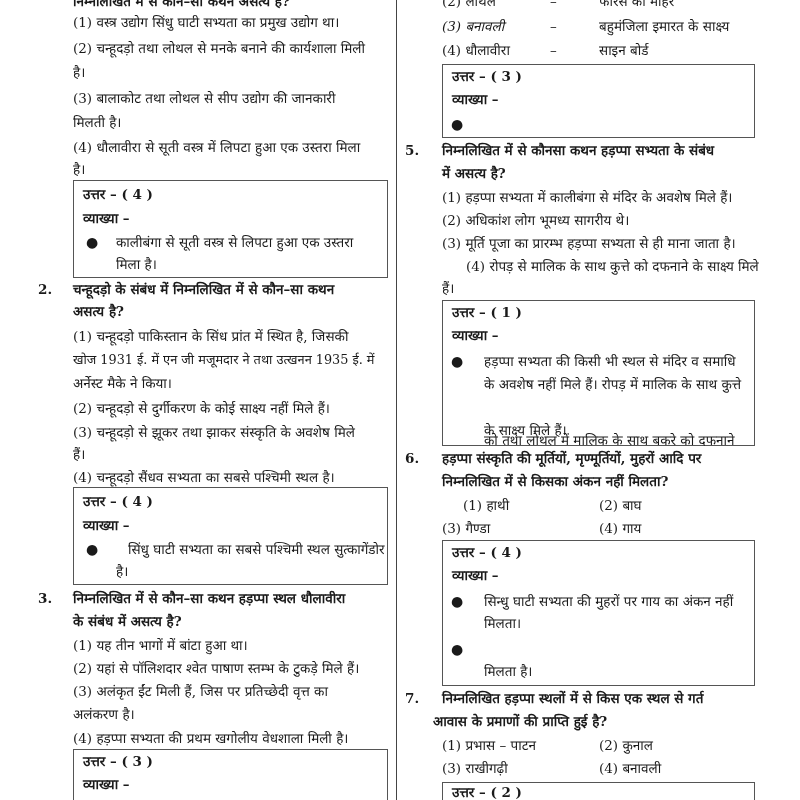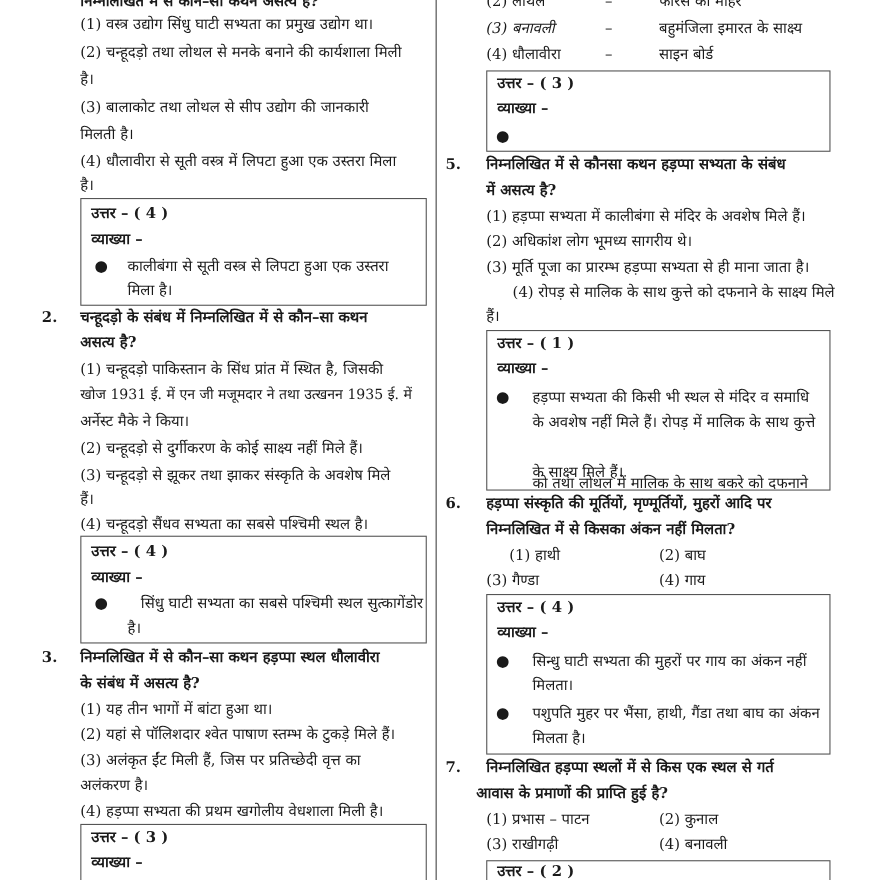--- a/index.html
+++ b/index.html
@@ -127,21 +127,20 @@
   <div class="opt2" style="left:45px; top:517px;">(3) गैण्डा</div>
   <div class="opt2" style="left:202px; top:517px;">(4) गाय</div>
 
   <div class="box" style="left:45px; top:540px; width:313px; height:146px;">
     <div class="ans" style="top:0px;">उत्तर – ( 4 )</div>
     <div class="ans" style="top:23px;">व्याख्या –</div>
     <div class="bullet" style="left:8px; top:49px;">●</div>
     <div class="btext" style="left:41px; top:49px;">सिन्धु घाटी सभ्यता की मुहरों पर गाय का अंकन नहीं</div>
     <div class="btext" style="left:41px; top:71px;">मिलता।</div>
     <div class="bullet" style="left:8px; top:97px;">●</div>
-    <div class="btext" style="left:41px; top:97px;">पशुपति मुहर पर भैंसा, हाथी, गैंडा तथा बाघ का अंकन</div>
     <div class="btext" style="left:41px; top:119px;">मिलता है।</div>
   </div>
 
   <div class="qnum" style="left:8px; top:687px;">7.</div>
   <div class="line bold" style="left:45px; top:687px;">निम्नलिखित हड़प्पा स्थलों में से किस एक स्थल से गर्त</div>
   <div class="line bold" style="left:36px; top:710px;">आवास के प्रमाणों की प्राप्ति हुई है?</div>
   <div class="opt2" style="left:45px; top:734px;">(1) प्रभास – पाटन</div>
   <div class="opt2" style="left:202px; top:734px;">(2) कुनाल</div>
   <div class="opt2" style="left:45px; top:757px;">(3) राखीगढ़ी</div>
   <div class="opt2" style="left:202px; top:757px;">(4) बनावली</div>

